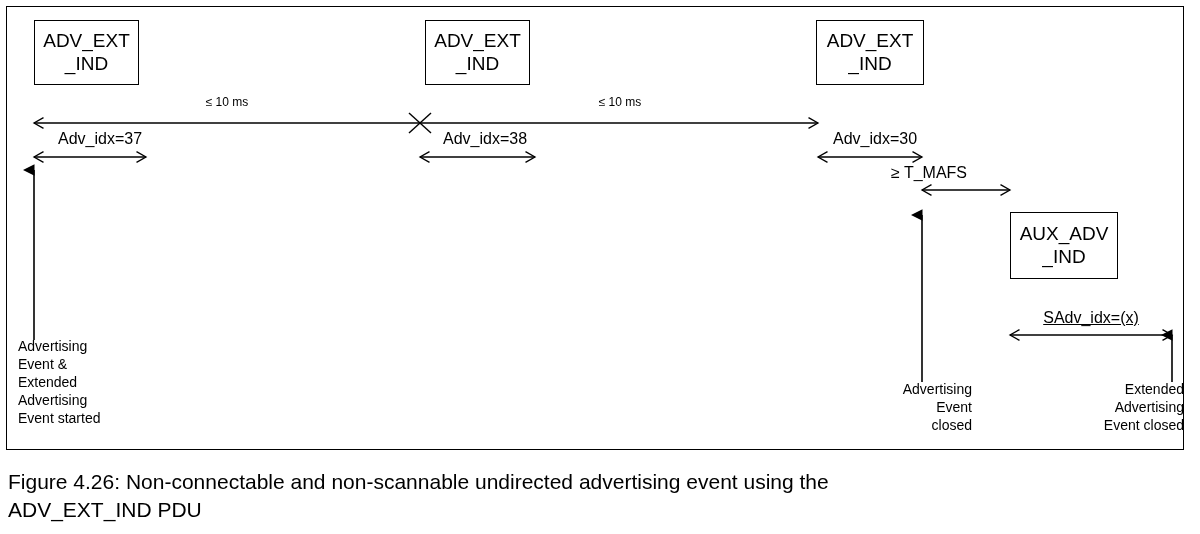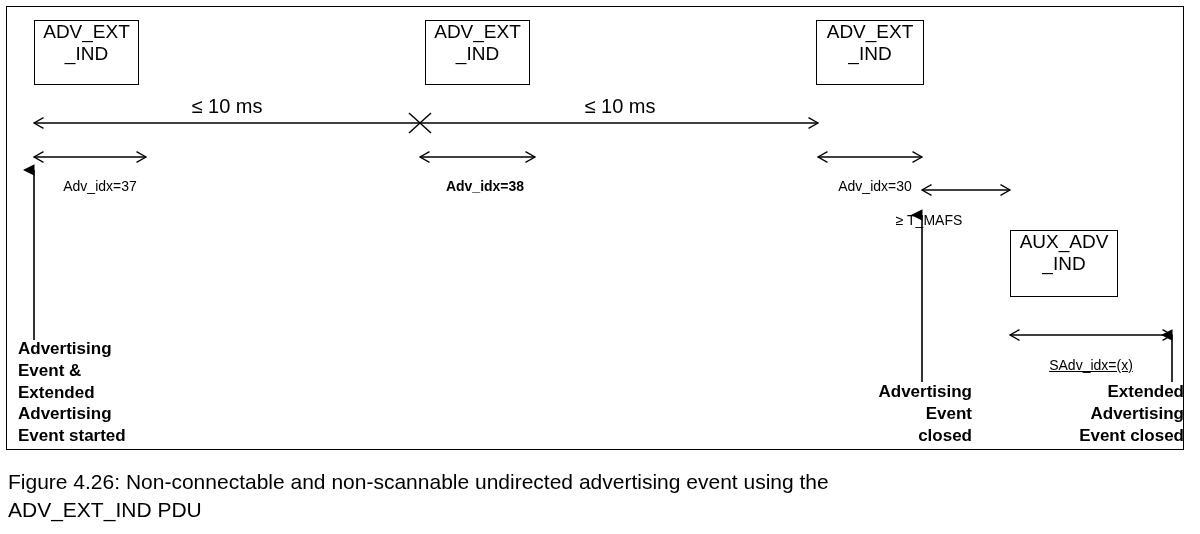--- a/index.html
+++ b/index.html
@@ -44,47 +44,45 @@
   }
 
   
   .pdu-box {
     position: absolute;
     border: 1.5px solid #000;
     box-sizing: border-box;
     display: flex;
     flex-direction: column;
     align-items: center;
-    justify-content: flex-start;
+    justify-content: center;
     font-size: 19px;
     line-height: 1.18;
     background: #fff;
     white-space: pre;
     text-align: center;
   }
 
   
   .measure-label {
     position: absolute;
-    font-size: 20px;
+    font-size: 12px;
     white-space: nowrap;
     text-align: center;
   }
   .measure-label.small {
-    font-size: 14px;
-    margin-top: 48px;
+    font-size: 16px;
   }
 
   
   .event-label {
     position: absolute;
-    font-size: 17px;
+    font-size: 14px;
     line-height: 1.28;
     white-space: pre-line;
-    font-weight: bold;
   }
   .event-label.align-left  { text-align: left; }
   .event-label.align-right { text-align: right; }
 
   
   .caption {
     position: absolute;
     left: 8px;
     top: 468px;
     width: 1150px;
@@ -148,32 +146,32 @@
   <div class="pdu-box" style="left:425px; top:20px; width:105px; height:65px;">
     <span>ADV_EXT</span>
     <span>_IND</span>
   </div>
 
   <div class="pdu-box" style="left:816px; top:20px; width:108px; height:65px;">
     <span>ADV_EXT</span>
     <span>_IND</span>
   </div>
 
-  <div class="pdu-box" style="left:1010px; top:230px; width:108px; height:67px;">
+  <div class="pdu-box" style="left:1010px; top:212px; width:108px; height:67px;">
     <span>AUX_ADV</span>
     <span>_IND</span>
   </div>
 
   <div class="measure-label" style="left:147px; top:95px; width:160px;">≤ 10 ms</div>
 
   <div class="measure-label" style="left:540px; top:95px; width:160px;">≤ 10 ms</div>
 
   <div class="measure-label small" style="left:40px; top:130px; width:120px;">Adv_idx=37</div>
 
-  <div class="measure-label small" style="left:425px; top:130px; width:120px;font-weight:bold;">Adv_idx=38</div>
+  <div class="measure-label small" style="left:425px; top:130px; width:120px;">Adv_idx=38</div>
 
   <div class="measure-label small" style="left:820px; top:130px; width:110px;">Adv_idx=30</div>
 
   <div class="measure-label small" style="left:883px; top:164px; width:92px;">≥ T_MAFS</div>
 
   <div class="measure-label small" style="left:1010px; top:309px; width:162px;text-decoration:underline;">SAdv_idx=(x)</div>
 
   <div class="event-label align-left" style="left:18px; top:338px; width:190px;">Advertising
 Event &amp;
 Extended

